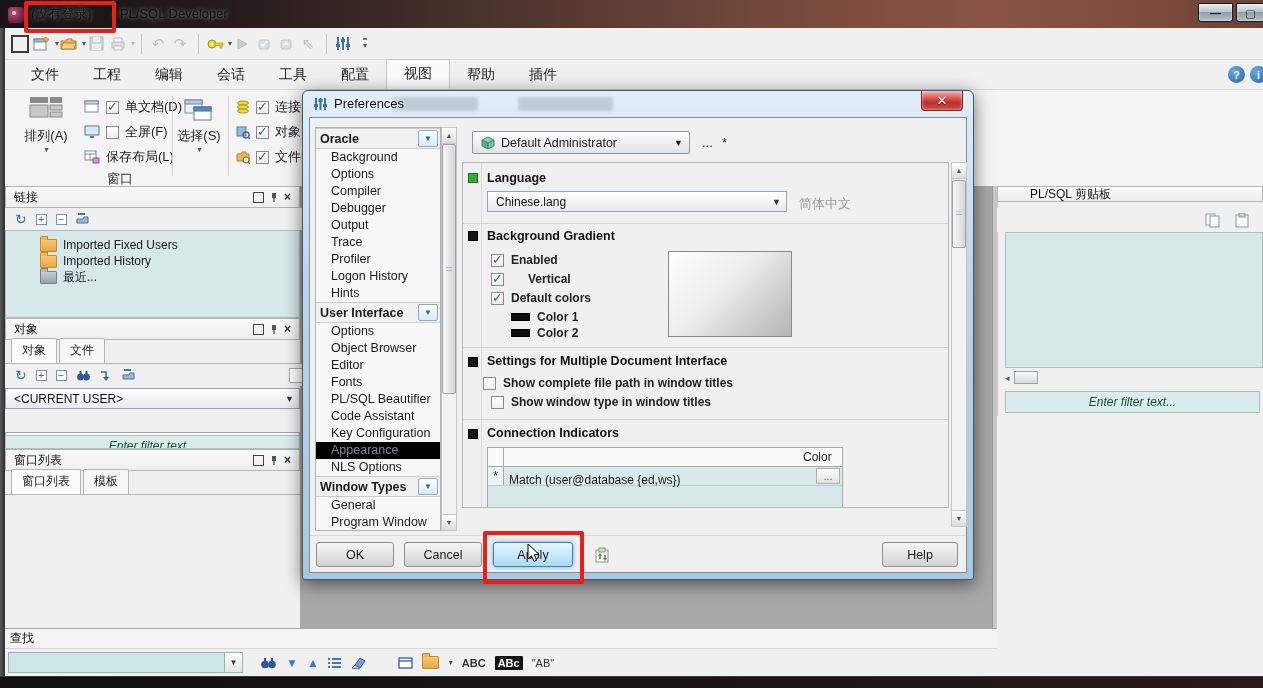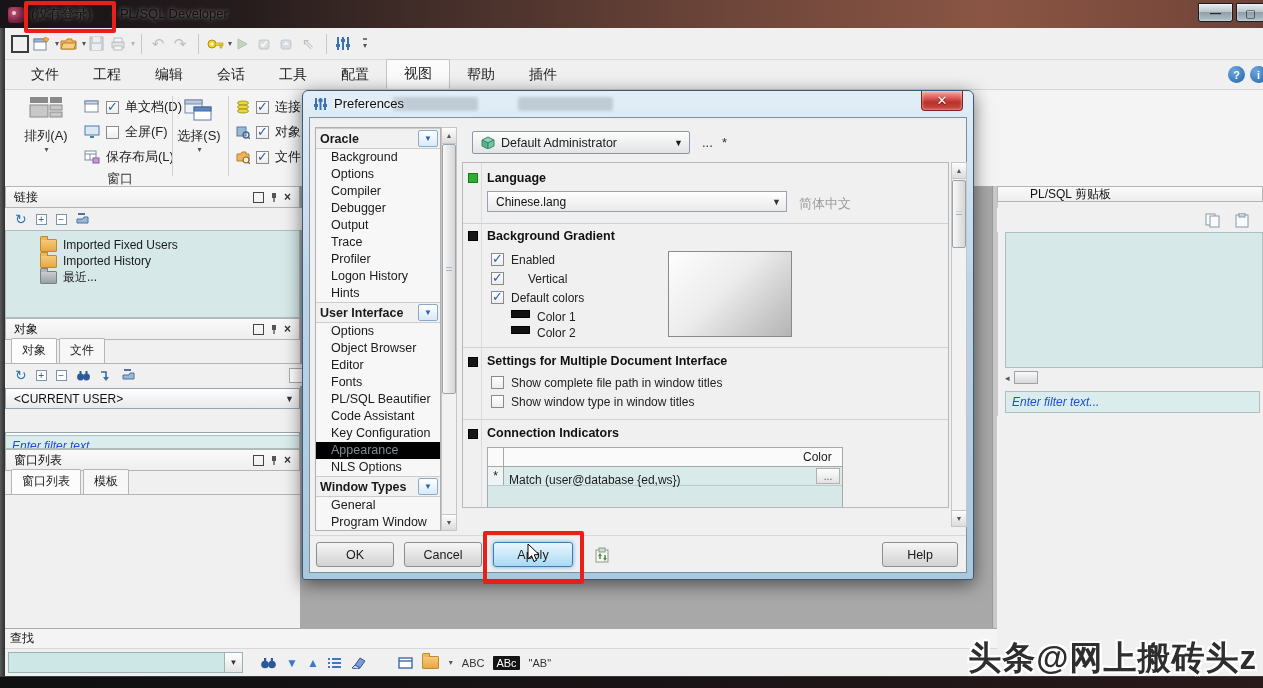--- a/index.html
+++ b/index.html
@@ -42,21 +42,21 @@
   .xbtn{font-size:12px;color:#333;font-weight:bold;line-height:1;}
   .teal{background:#d6e8e8;border:1px solid #aebfbf;box-sizing:border-box;}
   .toolrow{display:flex;align-items:center;gap:9px;padding-left:10px;}
   .tool-pm{width:11px;height:11px;border:1px solid #7a96ad;background:#fff;color:#44607a;font-size:10px;line-height:9px;text-align:center;box-sizing:border-box;}
   .refresh{color:#2e75b6;font-size:14px;line-height:1;}
   .tab{border:1px solid #b5b5b5;border-bottom:none;background:#f7f7f7;padding:3px 10px 4px;font-size:12px;color:#222;border-radius:2px 2px 0 0;}
   .tab.active{background:#fcfcfc;position:relative;z-index:2;}
   .tabstrip{display:flex;align-items:flex-end;gap:2px;padding-left:6px;border-bottom:1px solid #b5b5b5;box-sizing:border-box;}
   .dd{background:linear-gradient(#ffffff,#e9e9e9);border:1px solid #98a4b2;display:flex;align-items:center;padding:0 8px;box-sizing:border-box;font-size:12px;color:#111;position:relative;}
   .dd .dda{position:absolute;right:5px;top:50%;transform:translateY(-50%);font-size:9px;color:#333;}
-  .filter-input{font-style:italic;color:#1d4ed8;display:flex;align-items:center;padding:0 6px;box-sizing:border-box;}
+  .filter-input{font-style:italic;color:#14532d;display:flex;align-items:center;padding:0 6px;box-sizing:border-box;justify-content:center;}
   .fold{width:15px;height:11px;background:linear-gradient(#f6c878,#e8a843);border:1px solid #c08a2e;border-radius:1px;position:relative;flex:0 0 auto;}
   .fold:before{content:"";position:absolute;left:-1px;top:-4px;width:6px;height:3px;background:#edb85c;border:1px solid #c08a2e;border-bottom:none;border-radius:2px 1px 0 0;}
   .fold.gray{background:linear-gradient(#c9cdd1,#9aa0a6);border-color:#7a8086;}
   .fold.gray:before{background:#b0b5ba;border-color:#7a8086;}
   .treerow{display:flex;align-items:center;gap:6px;height:16px;padding-left:34px;font-size:12px;}
   
   #dialog{left:302px;top:90px;width:670px;height:488px;border:1px solid #3c5a76;border-radius:6px 6px 3px 3px;
     background:linear-gradient(#e2eef7,#bdd4e6 40%,#aac8dd);box-shadow:0 4px 18px rgba(0,0,0,.55);z-index:50;}
   #dlg-title{position:absolute;left:10px;top:5px;display:flex;align-items:center;gap:6px;font-size:13px;color:#111;text-shadow:0 0 5px #fff;}
   .ghost{position:absolute;height:14px;border-radius:2px;background:#9aa4ae;opacity:.45;filter:blur(1.5px);}
@@ -76,42 +76,42 @@
   .sb-thumb{position:absolute;left:0px;width:14px;background:linear-gradient(90deg,#f8f8f8,#d6d6d6);border:1px solid #9aa4ac;border-radius:2px;box-sizing:border-box;}
   .sb-grip{position:absolute;left:3px;right:3px;top:50%;height:5px;transform:translateY(-50%);
     background:repeating-linear-gradient(#aab4bc 0 1px,transparent 1px 3px);}
   
   #profile-dd{position:absolute;left:162px;top:13px;width:218px;height:23px;background:linear-gradient(#fdfdfd,#e3e3e3);border:1px solid #8a98a8;border-radius:2px;display:flex;align-items:center;gap:6px;padding:0 8px;box-sizing:border-box;font-size:12.5px;}
   #sect-wrap{position:absolute;left:152px;top:44px;width:487px;height:346px;border:1px solid #b8b8b8;background:#f0f0f0;box-sizing:border-box;overflow:hidden;}
   .ind-sq{position:absolute;left:5px;width:8px;height:8px;}
   .sect-vline{position:absolute;left:18px;top:0;bottom:0;width:1px;background:#dcdcdc;}
   .sect-head{position:absolute;left:24px;font-weight:bold;font-size:12.5px;color:#111;}
   .sect-hr{position:absolute;left:0;right:0;height:1px;background:#d2d2d2;}
-  .cbrow{position:absolute;display:flex;align-items:flex-start;gap:7px;font-size:12px;color:#222;}
+  .cbrow{position:absolute;display:flex;align-items:center;gap:7px;font-size:12px;color:#222;font-weight:bold;}
   .swatch{width:17px;height:6px;background:#101010;border:1px solid #000;}
   
   #ci-table{position:absolute;left:24px;top:284px;width:356px;height:78px;border:1px solid #a8a8a8;box-sizing:border-box;background:#d6e8e8;}
   .ci-hrow{display:flex;height:19px;background:#fafafa;border-bottom:1px solid #a8a8a8;box-sizing:border-box;font-size:12px;}
   .ci-gut{width:16px;border-right:1px solid #a8a8a8;box-sizing:border-box;display:flex;align-items:center;justify-content:center;}
   .ci-match{flex:1;border-right:5px solid #a21caf;box-sizing:border-box;padding-left:5px;display:flex;align-items:center;margin-top:32px;}
   .ci-color{width:44px;display:flex;align-items:center;padding-left:5px;box-sizing:border-box;}
   .ci-drow{display:flex;height:18px;border-bottom:1px solid #bccccc;background:#d9eaea;font-size:12px;}
   .dots-btn{margin-left:auto;margin-right:2px;width:22px;height:14px;background:linear-gradient(#fdfdfd,#e2e2e2);border:1px solid #b0b0b0;font-size:10px;color:#555;display:flex;align-items:center;justify-content:center;}
   
   .btn{position:absolute;height:25px;background:linear-gradient(#f6f6f6,#e5e5e5 45%,#d2d2d2);border:1px solid #8e8e8e;border-radius:3px;font-size:12.5px;color:#1a1a1a;display:flex;align-items:center;justify-content:center;box-sizing:border-box;}
   .btn.focus{background:linear-gradient(#eaf6fd,#cdeafa 45%,#a9d9f2);border-color:#3c7fb1;box-shadow:0 0 4px rgba(80,170,230,.9);}
   
   .redbox{position:absolute;border:4px solid #e8201a;z-index:60;border-radius:2px;}
   
   #findbar-title{left:0;top:628px;width:997px;height:21px;background:#f4f4f4;border-top:1px solid #a9a9a9;border-bottom:1px solid #d8d8d8;display:flex;align-items:center;padding-left:10px;box-sizing:border-box;}
   #findbar{left:0;top:649px;width:997px;height:27px;background:#f0f0f0;display:flex;align-items:center;gap:9px;padding-left:8px;box-sizing:border-box;}
   #find-combo{width:235px;height:21px;background:#cde7e7;border:1px solid #9bb2b2;position:relative;box-sizing:border-box;}
   #find-combo .dbtn{position:absolute;right:0;top:0;bottom:0;width:17px;background:linear-gradient(#fff,#e4e4e4);border-left:1px solid #9bb2b2;display:flex;align-items:center;justify-content:center;font-size:8px;color:#333;}
   .ftri{font-size:12px;color:#3c78c8;line-height:1;}
-  .abc{font-size:11px;font-weight:normal;color:#333;}
+  .abc{font-size:11px;font-weight:bold;color:#333;}
   .abc.inv{background:#141414;color:#fff;padding:1px 3px;border-radius:1px;}
   
   #clip-head{left:997px;top:186px;width:266px;height:16px;padding-left:32px;}
   
   #watermark{right:6px;top:636px;z-index:80;font-size:33px;font-weight:bold;color:#2e2e2e;letter-spacing:1px;white-space:nowrap;
     text-shadow:-2px -2px 0 #fff,2px -2px 0 #fff,-2px 2px 0 #fff,2px 2px 0 #fff,0 2px 0 #fff,0 -2px 0 #fff;}
   #bottomstrip{left:0;top:676px;width:1263px;height:12px;background:linear-gradient(90deg,#101010,#1c1416 60%,#2a1a1a);border-top:1px solid #3a3a3a;}
   #leftframe{left:0;top:28px;width:5px;height:648px;background:linear-gradient(90deg,#5a5a5a,#2e2e2e);}
   .mono-arrow{font-size:15px;color:#6a6a6a;line-height:1;}
   #cursor{z-index:70;}
@@ -597,21 +597,21 @@
         </div>
         <div class="cbrow" style="left:48px;top:163px;">
           <span class="swatch"></span>
             <span>Color 2</span>
         </div>
         <div class="abs" style="left:205px;top:88px;width:122px;height:84px;border:1px solid #8a8a8a;background:linear-gradient(135deg,#fefefe,#ececec 45%,#b4b4b4);"></div>
         <div class="sect-hr" style="top:184px;"></div>
 
         <div class="ind-sq" style="top:194px;background:#161616;border:1px solid #000;"></div>
         <div class="sect-head" style="top:191px;">Settings for Multiple Document Interface</div>
-        <div class="cbrow" style="left:28px;top:213px;">
+        <div class="cbrow" style="left:20px;top:213px;">
           <span class="cb"></span>
             <span>Show complete file path in window titles</span>
         </div>
         <div class="cbrow" style="left:28px;top:232px;">
           <span class="cb"></span>
             <span>Show window type in window titles</span>
         </div>
         <div class="sect-hr" style="top:256px;"></div>
 
         <div class="ind-sq" style="top:266px;background:#161616;border:1px solid #000;"></div>
@@ -657,16 +657,15 @@
       </div>
       <div class="btn" style="left:572px;top:424px;width:76px;">Help</div>
     </div>
   </div>
 
   <div class="redbox" style="left:483px;top:531px;width:93px;height:45px;"></div>
   <svg id="cursor" class="abs" style="left:527px;top:544px;" width="14" height="20">
     <polygon points="1,0 1,15 4.6,11.8 7,17.5 9.6,16.3 7.2,10.8 12,10.5" fill="#fff" stroke="#000" stroke-width="1"></polygon>
   </svg>
 
-  <div id="watermark" class="abs">头条@网上搬砖头z</div>
   <div id="bottomstrip" class="abs"></div>
   <div id="leftframe" class="abs"></div>
 </div>
 
 </body></html>

